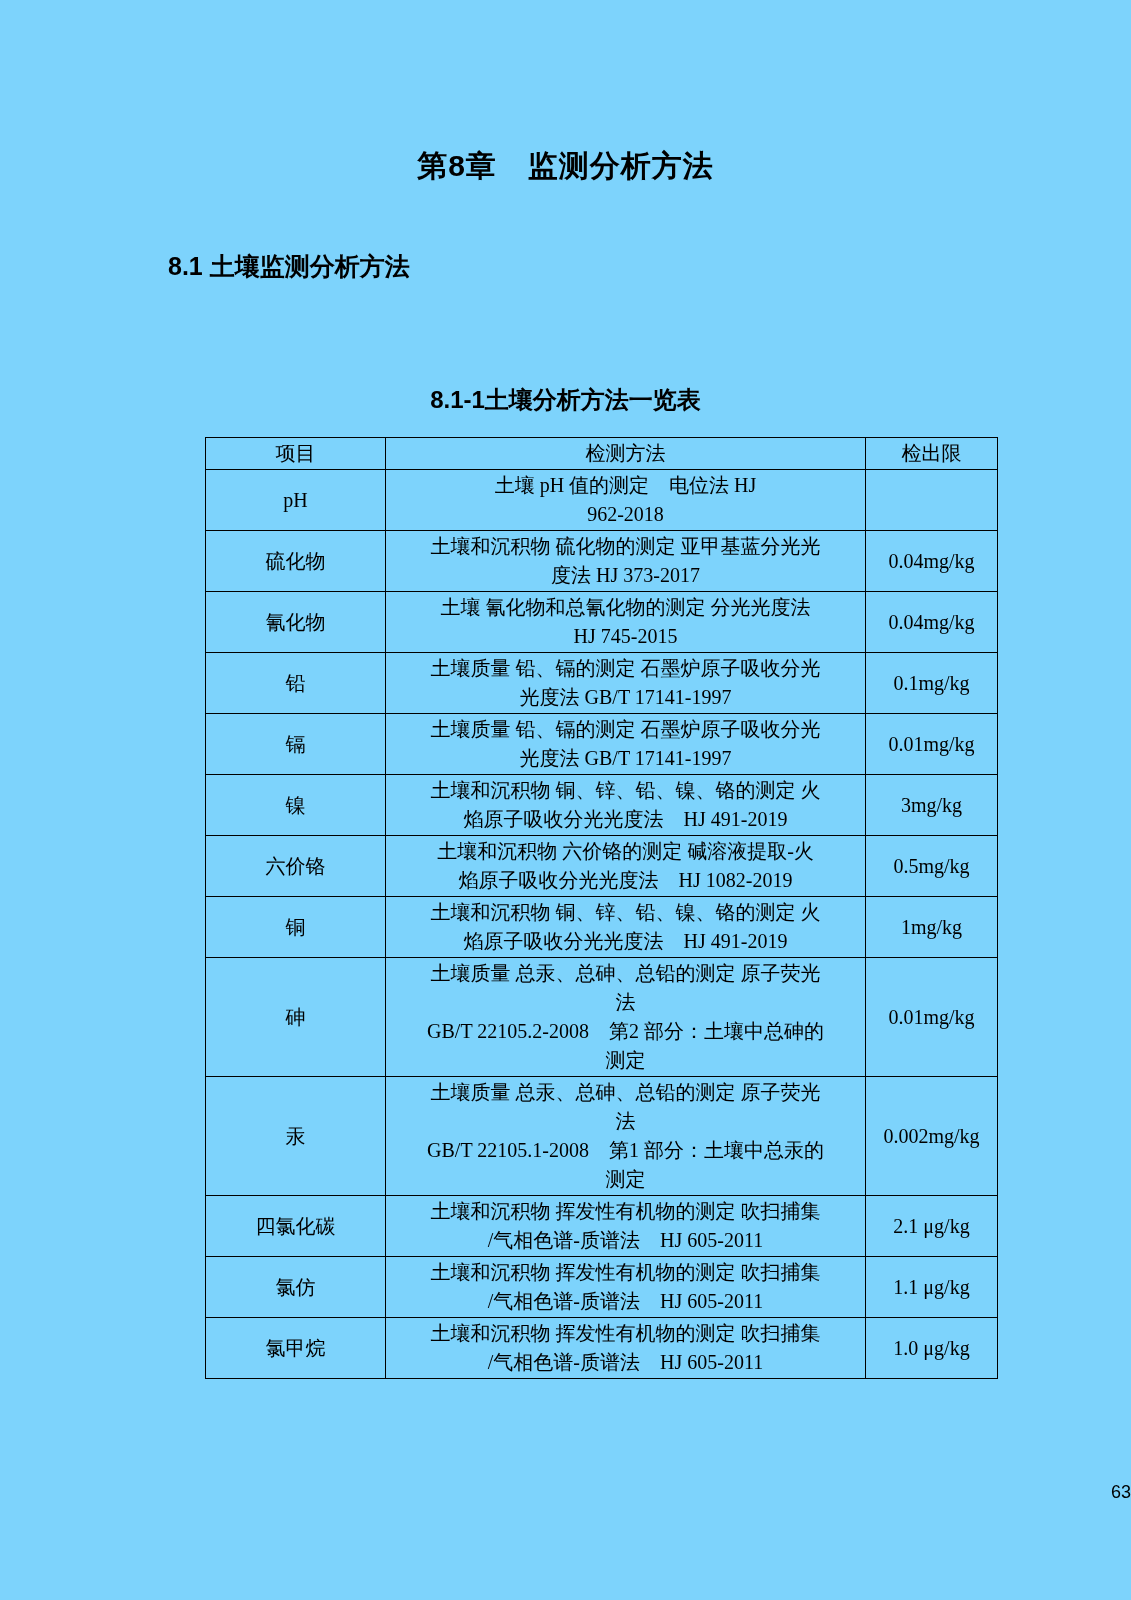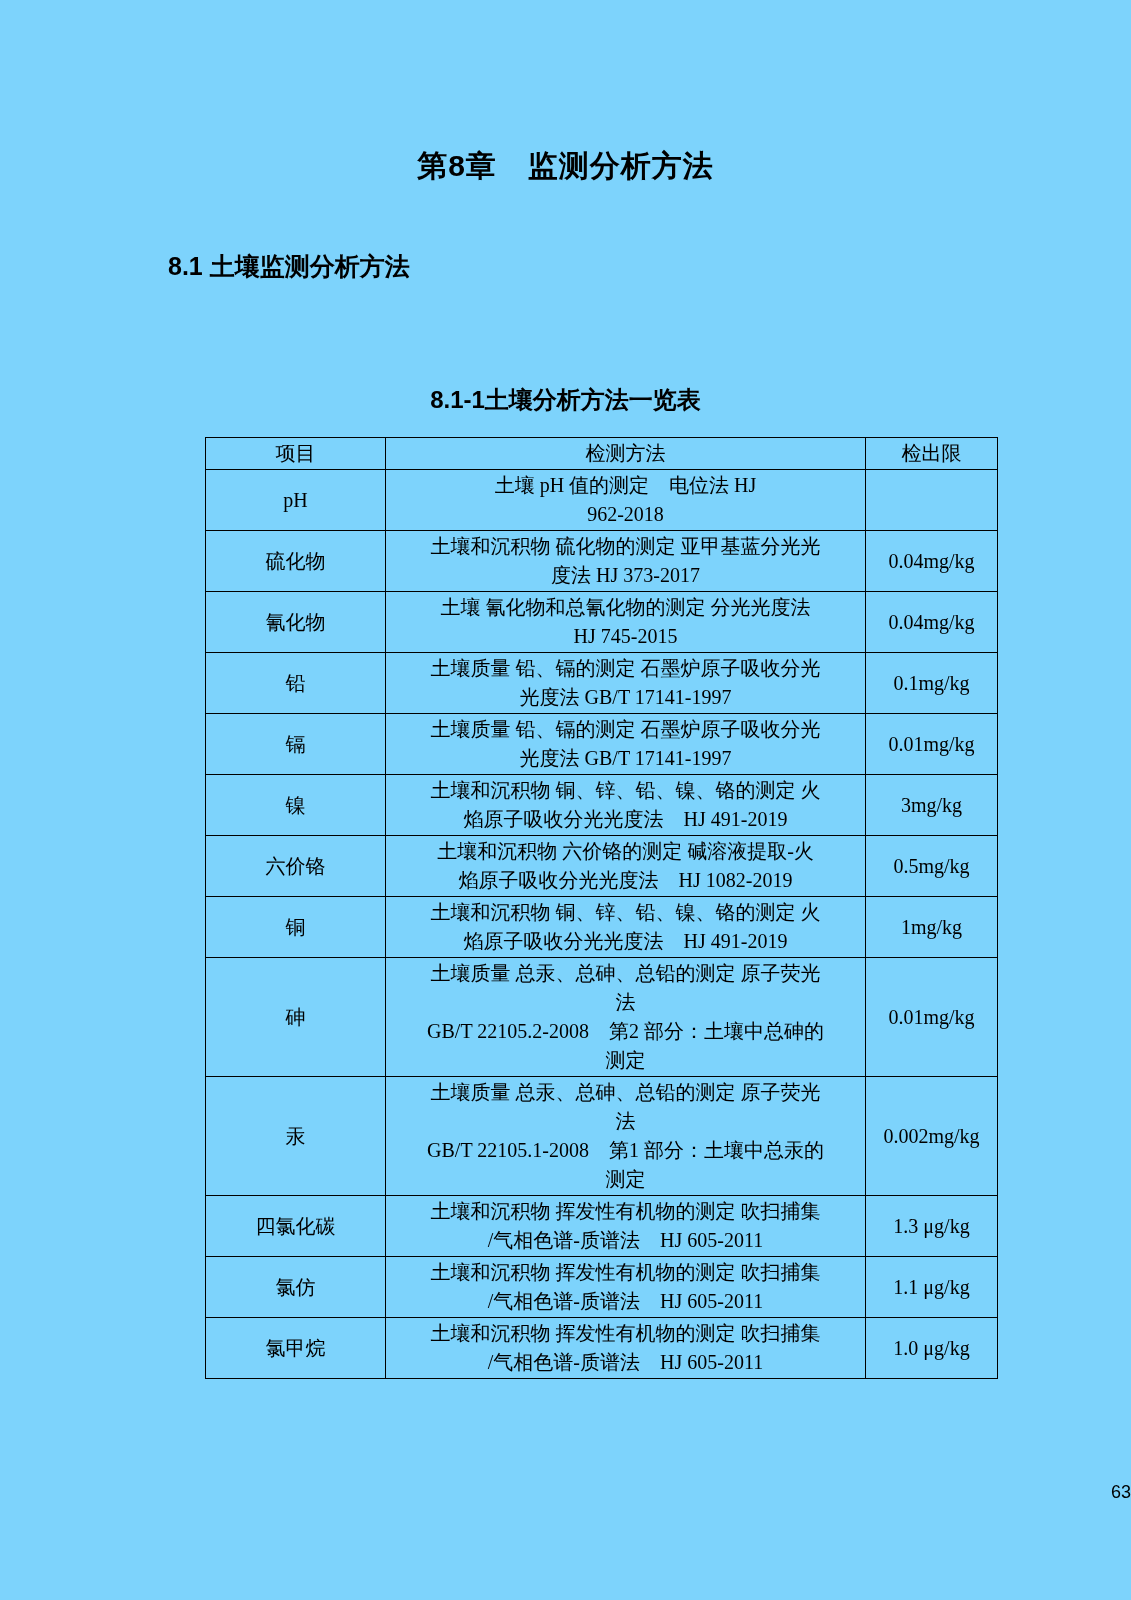--- a/index.html
+++ b/index.html
@@ -175,21 +175,21 @@
         <td class="method-cell">土壤质量 总汞、总砷、总铅的测定 原子荧光
 法
 GB/T 22105.1-2008　第1 部分：土壤中总汞的
 测定</td>
         <td class="limit-cell">0.002mg/kg</td>
       </tr>
       <tr>
         <td class="item-cell">四氯化碳</td>
         <td class="method-cell">土壤和沉积物 挥发性有机物的测定 吹扫捕集
 /气相色谱-质谱法　HJ 605-2011</td>
-        <td class="limit-cell">1.3 μg/kg</td>
+        <td class="limit-cell">2.1 μg/kg</td>
       </tr>
       <tr>
         <td class="item-cell">氯仿</td>
         <td class="method-cell">土壤和沉积物 挥发性有机物的测定 吹扫捕集
 /气相色谱-质谱法　HJ 605-2011</td>
         <td class="limit-cell">1.1 μg/kg</td>
       </tr>
       <tr>
         <td class="item-cell">氯甲烷</td>
         <td class="method-cell">土壤和沉积物 挥发性有机物的测定 吹扫捕集

